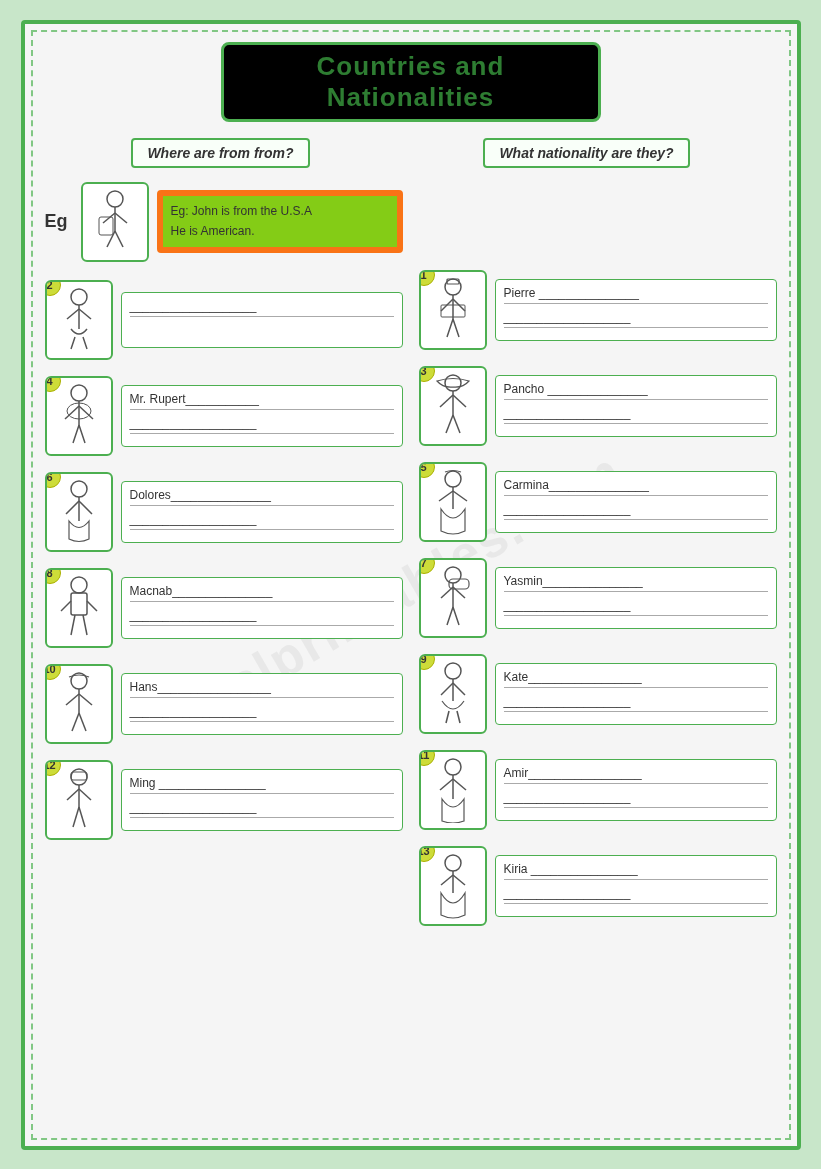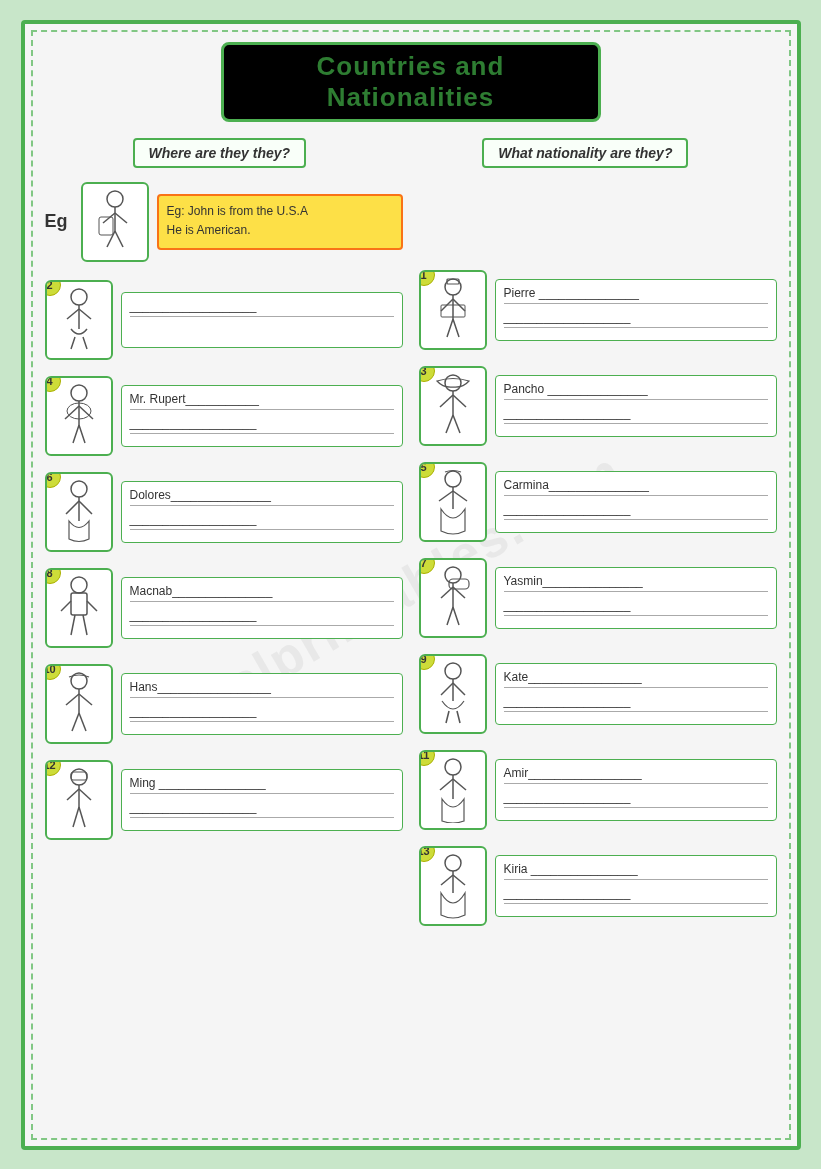--- a/index.html
+++ b/index.html
@@ -109,22 +109,22 @@
 
     .answer-box {
       flex: 1;
       border: 1.5px solid #4caf50;
       border-radius: 4px;
       background: white;
       padding: 6px 8px;
       min-height: 56px;
     }
     .answer-box.example-box {
-      background: #fde047;
-      border: 2px solid #f97316;
+      background: #84cc16;
+      border: 6px solid #f97316;
     }
     .answer-text {
       font-size: 12px;
       color: #333;
       line-height: 1.6;
     }
     .answer-line {
       font-size: 12px;
       color: #333;
       border-bottom: 1px solid #aaa;
@@ -173,21 +173,21 @@
 <body>
 
 <div class="page">
   <div class="watermark">eslprintables.com</div>
 
   <div class="title-box">
     <span class="title-text">Countries and Nationalities</span>
   </div>
 
   <div class="questions-row">
-    <div class="question-box">Where are they they?</div>
+    <div class="question-box">Where are from from?</div>
     <div class="question-box">What nationality are they?</div>
   </div>
 
   <div style="display:flex; gap:16px; align-items:flex-start;">
 
     <div style="flex:1; display:flex; flex-direction:column; gap:10px;">
 
       <div class="eg-wrapper">
         <span class="eg-tag">Eg</span>
 

